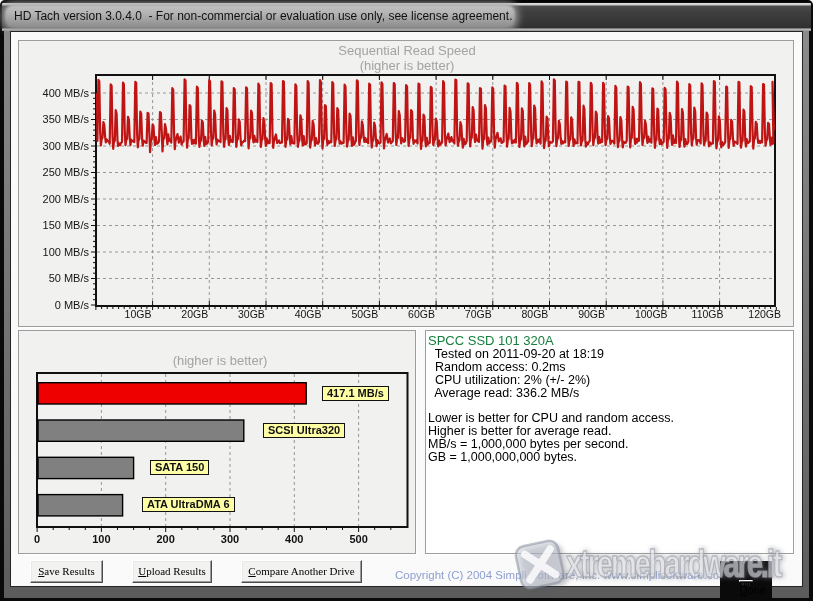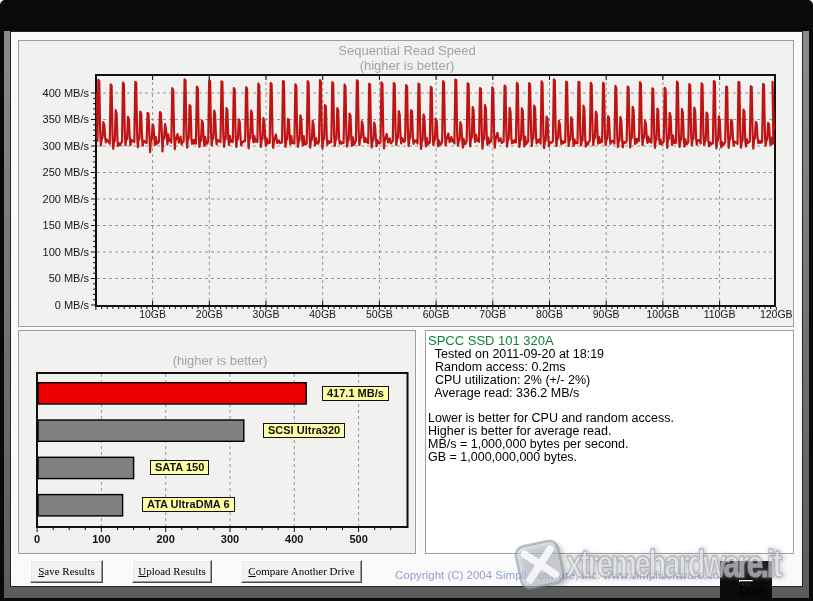--- a/index.html
+++ b/index.html
@@ -10,39 +10,43 @@
  box-shadow:0 0 7px 3px rgba(160,160,160,.9);filter:blur(1px)}
 #ttext{position:absolute;left:12px;top:9px;font-size:12px;color:#111;white-space:pre}
 #framegray{position:absolute;left:4px;top:31px;width:805px;height:567px;background:linear-gradient(#8b8b8b,#5c5c5c)}
 #client{position:absolute;left:10px;top:30.6px;width:793px;height:556.5px;background:#fafafa;border:1.4px solid #242424}
 .panel{position:absolute;border:1px solid #9d9d9d;box-shadow:1px 1px 0 0 #fff;background:#f1f1f0}
 #p1{left:18px;top:40px;width:776px;height:287px}
 #p2{left:18px;top:330px;width:398px;height:224px}
 #p3{left:425px;top:330px;width:369px;height:224px;background:#fff}
 .nt{position:absolute;color:#a3a3a3;font-size:13px;width:300px;text-align:center}
 .yl{position:absolute;left:20px;width:69px;text-align:right;font-size:11px;color:#151515;line-height:13px}
-.xl{position:absolute;top:308px;width:56px;text-align:center;font-size:10.5px;color:#151515}
+.xl{position:absolute;top:308px;width:56px;font-size:10.5px;color:#151515}
 .bxl{position:absolute;top:533px;width:40px;text-align:center;font-size:11px;font-weight:bold;color:#111}
 .ybox{position:absolute;height:15px;background:#ffffa6;border:1px solid #111;font-size:11px;font-weight:bold;
  color:#111;text-align:center;line-height:13px;padding:0 4px;white-space:nowrap}
 svg{position:absolute}
 #rtext{position:absolute;left:428px;top:334px;font-size:12.5px;line-height:13.1px;color:#000;white-space:pre}
 #rtitle{color:#15803d;font-weight:normal;font-size:13px}
 #rtext2{position:absolute;left:428px;top:412px;font-size:12.5px;line-height:13.1px;color:#000;white-space:pre}
 .btn{position:absolute;height:23px;background:#f2f2f1;border:1px solid;border-color:#fff #4d4d4d #4d4d4d #fff;
  box-shadow:inset -1px -1px 0 #9b9b9b,inset 1px 1px 0 #e9e9e9, 0 0 0 1px #8a8a8a00;
  font-size:11px;color:#000;text-align:center;line-height:21px;white-space:nowrap;font-family:Liberation Serif, serif}
 #done{position:absolute;left:719.5px;top:561px;width:52px;height:23px;background:#0a0a0a;padding:19px}
 #doneb{position:relative;width:100%;height:100%;background:#f2f2f1;border:1px solid;border-color:#fff #4d4d4d #4d4d4d #fff;
  box-shadow:inset -1px -1px 0 #9b9b9b,inset 1px 1px 0 #e9e9e9;font-size:11px;text-align:center;line-height:18px;white-space:nowrap}
 #copy{position:absolute;left:395px;top:569px;font-size:11.5px;color:#8d9fd0}
 u{text-decoration:underline}
 #doneb::after{content:"";position:absolute;left:2px;top:2px;right:2px;bottom:2px;border:1px dotted #222}
 </style></head><body>
 <div id="win">
+ <div id="tbar">
+      <div id="glow"></div>
+      <div id="ttext">HD Tach version 3.0.4.0  - For non-commercial or evaluation use only, see license agreement.</div>
+    </div>
  <div id="framegray"></div>
  <div id="client"></div>
  <div class="panel" id="p1"></div>
  <div class="panel" id="p2"></div>
  <div class="panel" id="p3"></div>
 
  <div class="nt" style="left:257px;top:43px">Sequential Read Speed</div>
  <div class="nt" style="left:257px;top:58px">(higher is better)</div>
  <div class="yl" style="top:86.5px">400 MB/s</div>
     <div class="yl" style="top:113.0px">350 MB/s</div>

